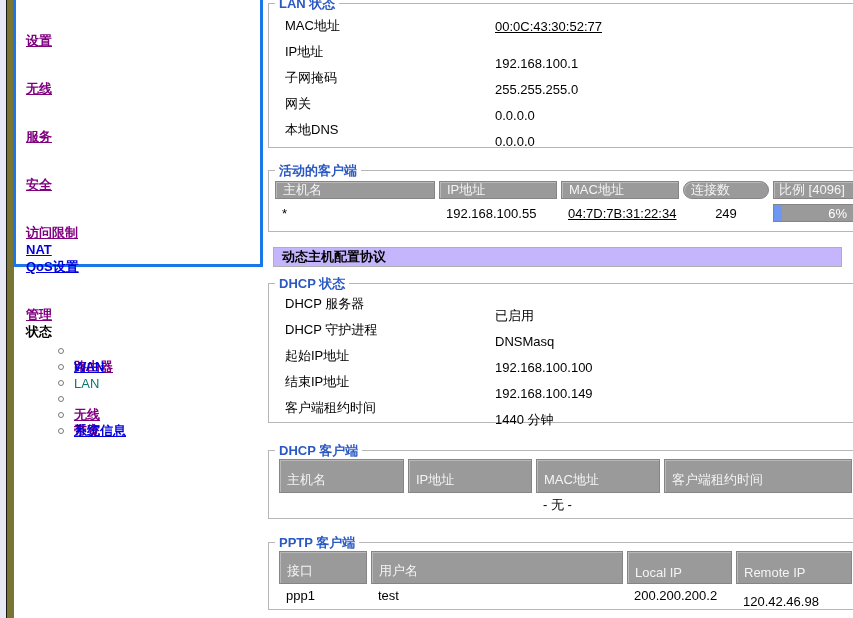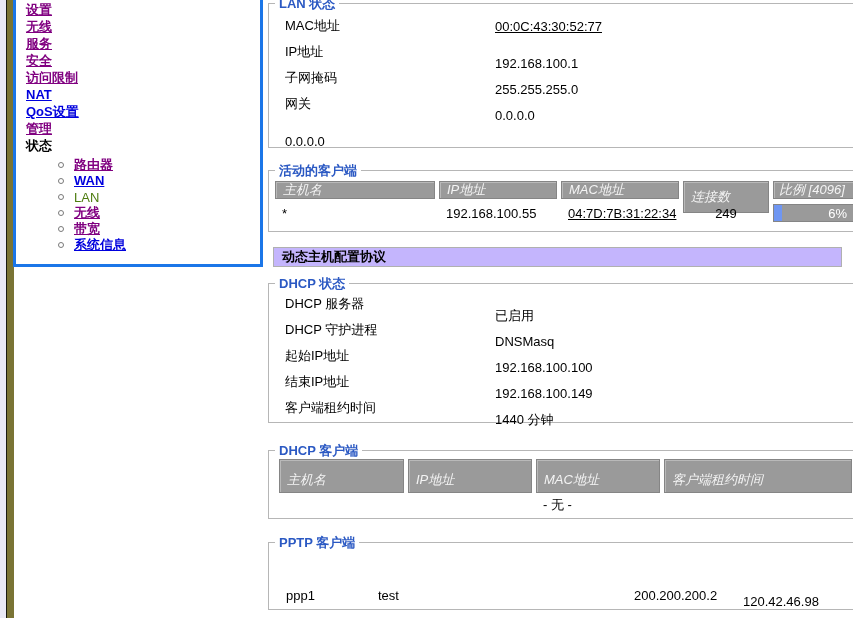--- a/index.html
+++ b/index.html
@@ -9,43 +9,43 @@
 
   
   .lavender { position:absolute; left:0; top:0; width:6px; height:618px; background:#e9e9f5; }
   .blackline { position:absolute; left:6px; top:0; width:1px; height:618px; background:#1a1a10; }
   .olive { position:absolute; left:7px; top:0; width:7px; height:618px; background:#7a7435; }
 
   
   .sidebar { position:absolute; left:13px; top:-10px; width:250px; height:277px;
     border:3px solid #1b76e8; background:#fff; padding:8px 0 0 10px; }
   .sidebar a { display:block; line-height:17px; font-weight:bold; text-decoration:underline; }
-  .lk-v { color:#800080; }
+  .lk-v { color:#800080;margin-top:31px; }
   .lk-b { color:#0000dd; }
   .menu-plain { display:block; line-height:17px; font-weight:bold; color:#000; }
   .submenu { margin-top:3px; }
   .submenu .subrow { display:flex; align-items:center; height:16px; padding-left:32px; }
   .bullet { width:6px; height:6px; border:1px solid #7a7a7a; border-radius:50%; background:#fff;
     margin-right:10px; flex:0 0 auto; }
   .subrow a { display:inline; line-height:16px; }
-  .sub-plain { color:#4d7c0f; font-weight:normal; }
+  .sub-plain { color:#0f766e; font-weight:normal; }
 
   
   .main { position:absolute; left:265px; top:0; width:600px; height:618px; }
   .fs { position:absolute; left:3px; width:620px; border:1px solid #b6b6b6; background:#fff; }
   .legend { position:absolute; top:-9px; left:6px; background:#fff; padding:0 4px;
     color:#2b59c3; font-weight:bold; white-space:nowrap; }
 
   .kv { display:flex; height:26px; align-items:center; padding-left:16px; }
   .kv .lbl { width:210px; flex:0 0 auto; }
   .kv .val { color:#000;margin-top:23px; }
   a.val-link { color:#000; text-decoration:underline; }
 
   
-  .thead { position:absolute; display:flex;font-style:italic; }
+  .thead { position:absolute; display:flex; }
   .th { background:#9a9a9a; border:1px solid #858585; box-shadow:inset 1px 1px 0 #b9b9b9;
     color:#f4f4f4; padding-left:7px; margin-right:4px; display:flex; align-items:center; }
   .th.tall { align-items:flex-end; padding-bottom:3px; }
   .trow { position:absolute; display:flex; align-items:center; }
   .td { padding-left:7px; margin-right:4px; }
   .td.center { text-align:center; padding-left:0; }
 
   .ratio-cell { position:relative; background:#9a9a9a; border:1px solid #858585; height:18px;
     margin-right:0; padding:0; overflow:hidden; }
   .bar-fill { position:absolute; left:0; top:0; bottom:0; background:#6f96f2; min-width:8px; }
@@ -117,31 +117,32 @@
     </div>
     <div class="kv">
       <span class="lbl">子网掩码</span>
       <span class="val">255.255.255.0</span>
     </div>
     <div class="kv">
       <span class="lbl">网关</span>
       <span class="val">0.0.0.0</span>
     </div>
     <div class="kv">
+      <span class="lbl">本地DNS</span>
       <span class="val">0.0.0.0</span>
     </div>
   </div>
 
   <div class="fs" style="top:170px; height:62px;">
     <span class="legend">活动的客户端</span>
     <div class="thead" style="left:6px; top:10px;">
       <div class="th" style="width:160px; height:18px;">主机名</div>
       <div class="th" style="width:118px; height:18px;">IP地址</div>
       <div class="th" style="width:118px; height:18px;">MAC地址</div>
-      <div class="th" style="width:86px; height:32px;">连接数</div>
+      <div class="th" style="width:86px; height:18px;border-radius:9px;">连接数</div>
       <div class="th" style="width:81px; height:18px; margin-right:0; padding-left:5px;">比例 [4096]</div>
     </div>
     <div class="trow" style="left:6px; top:32px; height:20px;">
       <div class="td" style="width:160px;">*</div>
       <div class="td" style="width:118px;">192.168.100.55</div>
       <div class="td" style="width:118px;"><a href="#" class="val-link">04:7D:7B:31:22:34</a></div>
       <div class="td center" style="width:86px;">249</div>
       <div class="td ratio-cell" style="width:81px;">
         <div class="bar-fill" style="width: 6%;"></div>
         <span class="ratio-label">6%</span>
@@ -181,20 +182,26 @@
       <div class="th tall" style="width:125px; height:34px;">主机名</div>
       <div class="th tall" style="width:124px; height:34px;">IP地址</div>
       <div class="th tall" style="width:124px; height:34px;">MAC地址</div>
       <div class="th tall" style="width:188px; height:34px; margin-right:0;">客户端租约时间</div>
     </div>
     <div class="empty-row" style="top:45px;">- 无 -</div>
   </div>
 
   <div class="fs" style="top:542px; height:68px;">
     <span class="legend">PPTP 客户端</span>
+    <div class="thead" style="left:10px; top:8px;">
+      <div class="th tall" style="width:88px; height:33px;">接口</div>
+      <div class="th tall" style="width:252px; height:33px;">用户名</div>
+      <div class="th tall" style="width:105px; height:33px;">Local IP</div>
+      <div class="th tall" style="width:116px; height:33px; margin-right:0;">Remote IP</div>
+    </div>
     <div class="trow" style="left:10px; top:43px; height:18px;">
       <div class="td" style="width:88px;">ppp1</div>
       <div class="td" style="width:252px;">test</div>
       <div class="td" style="width:105px;">200.200.200.2</div>
       <div class="td" style="width:116px; margin-right:0;margin-top:12px;">120.42.46.98</div>
     </div>
   </div>
 
 </div>
 

